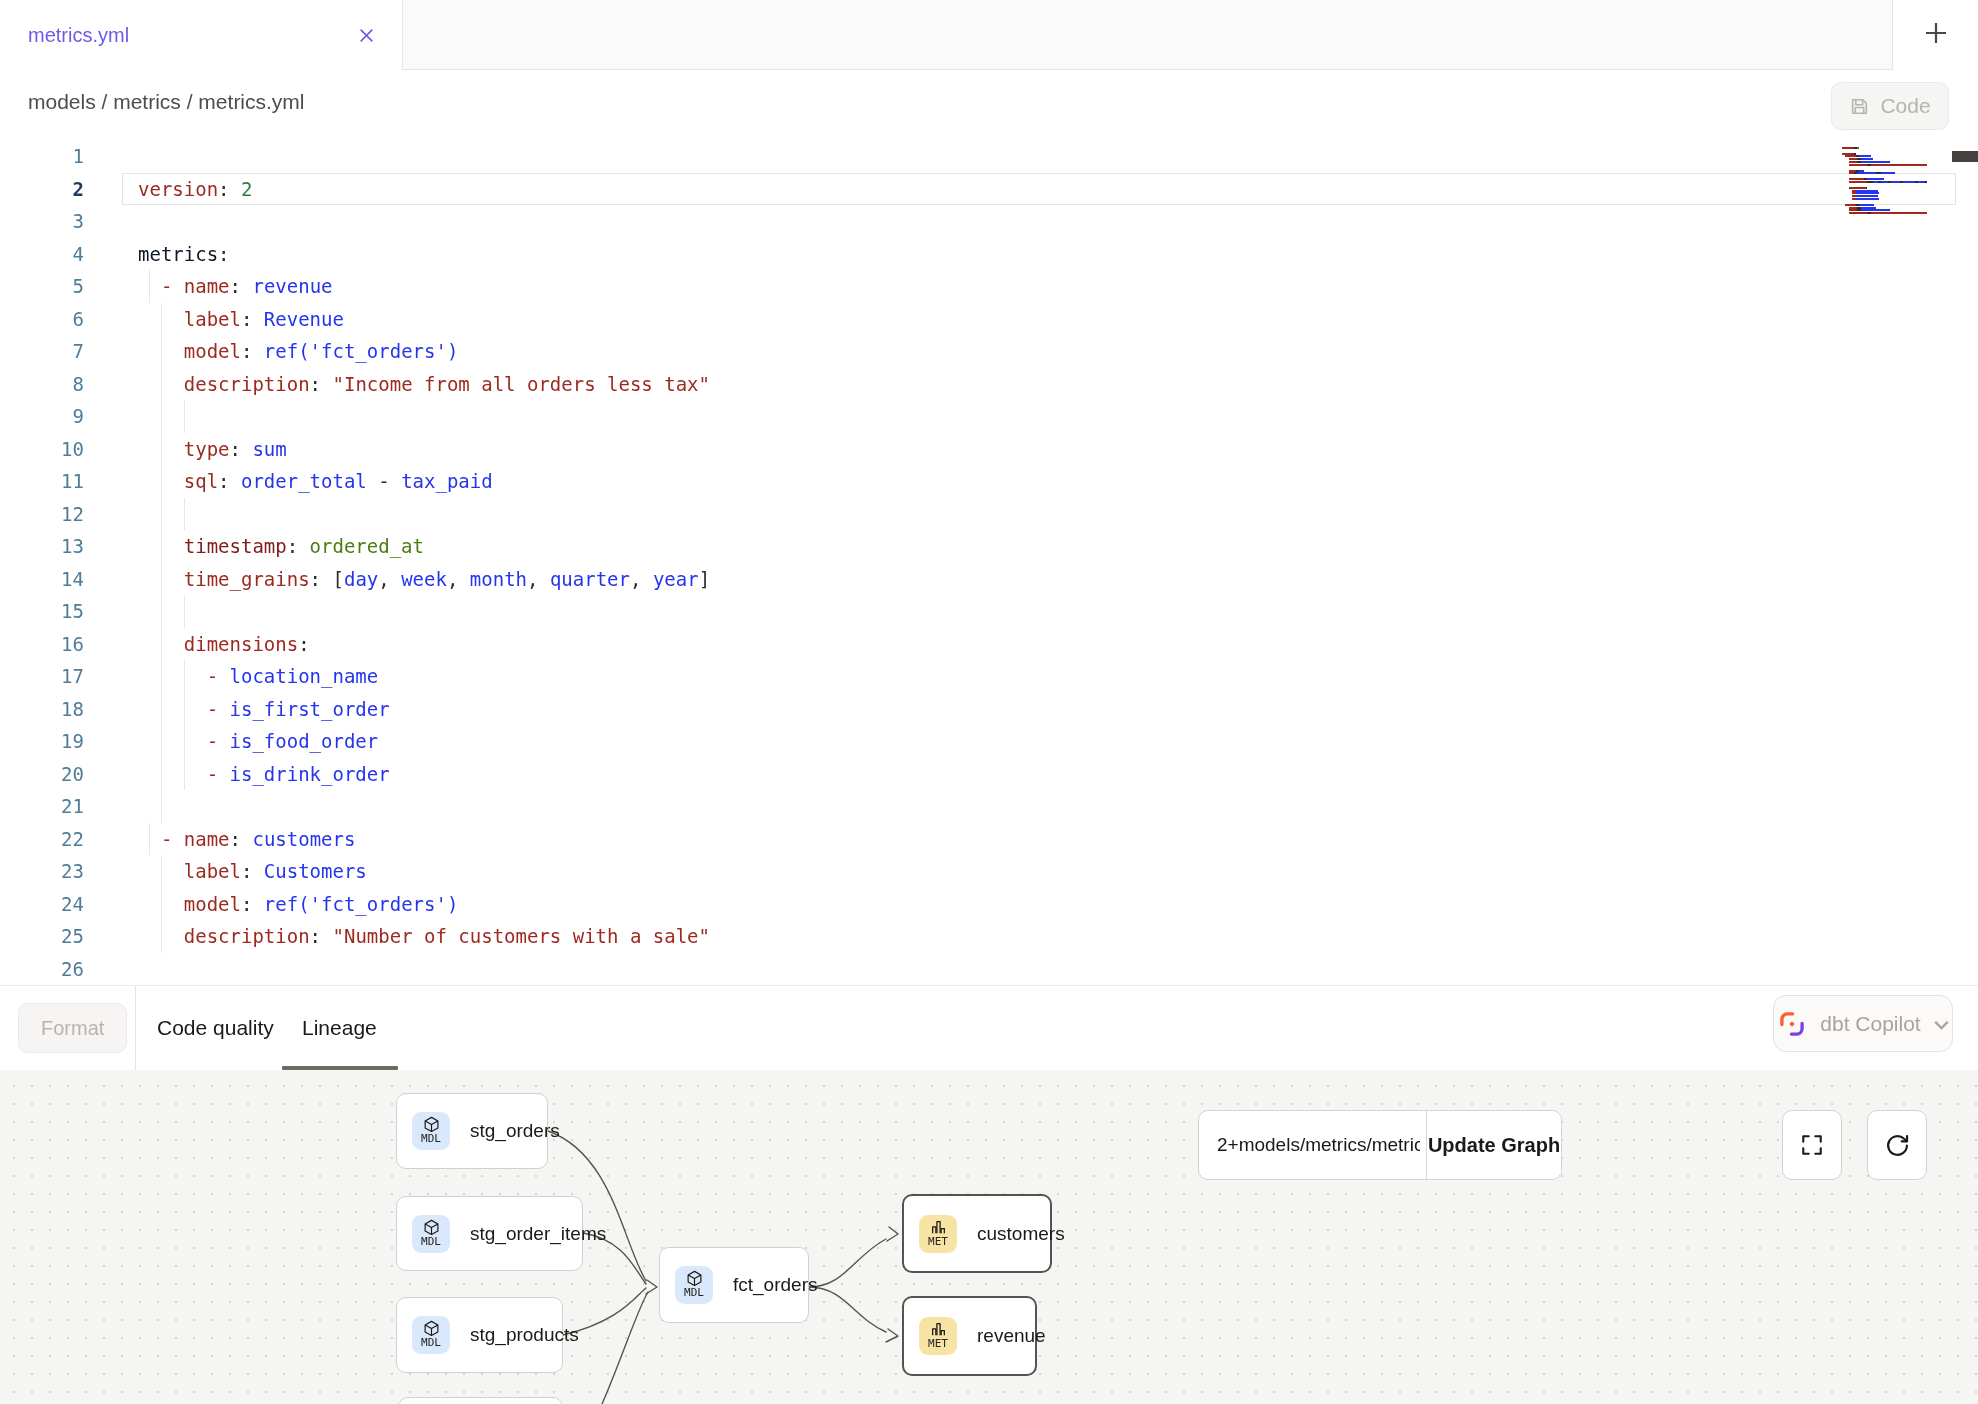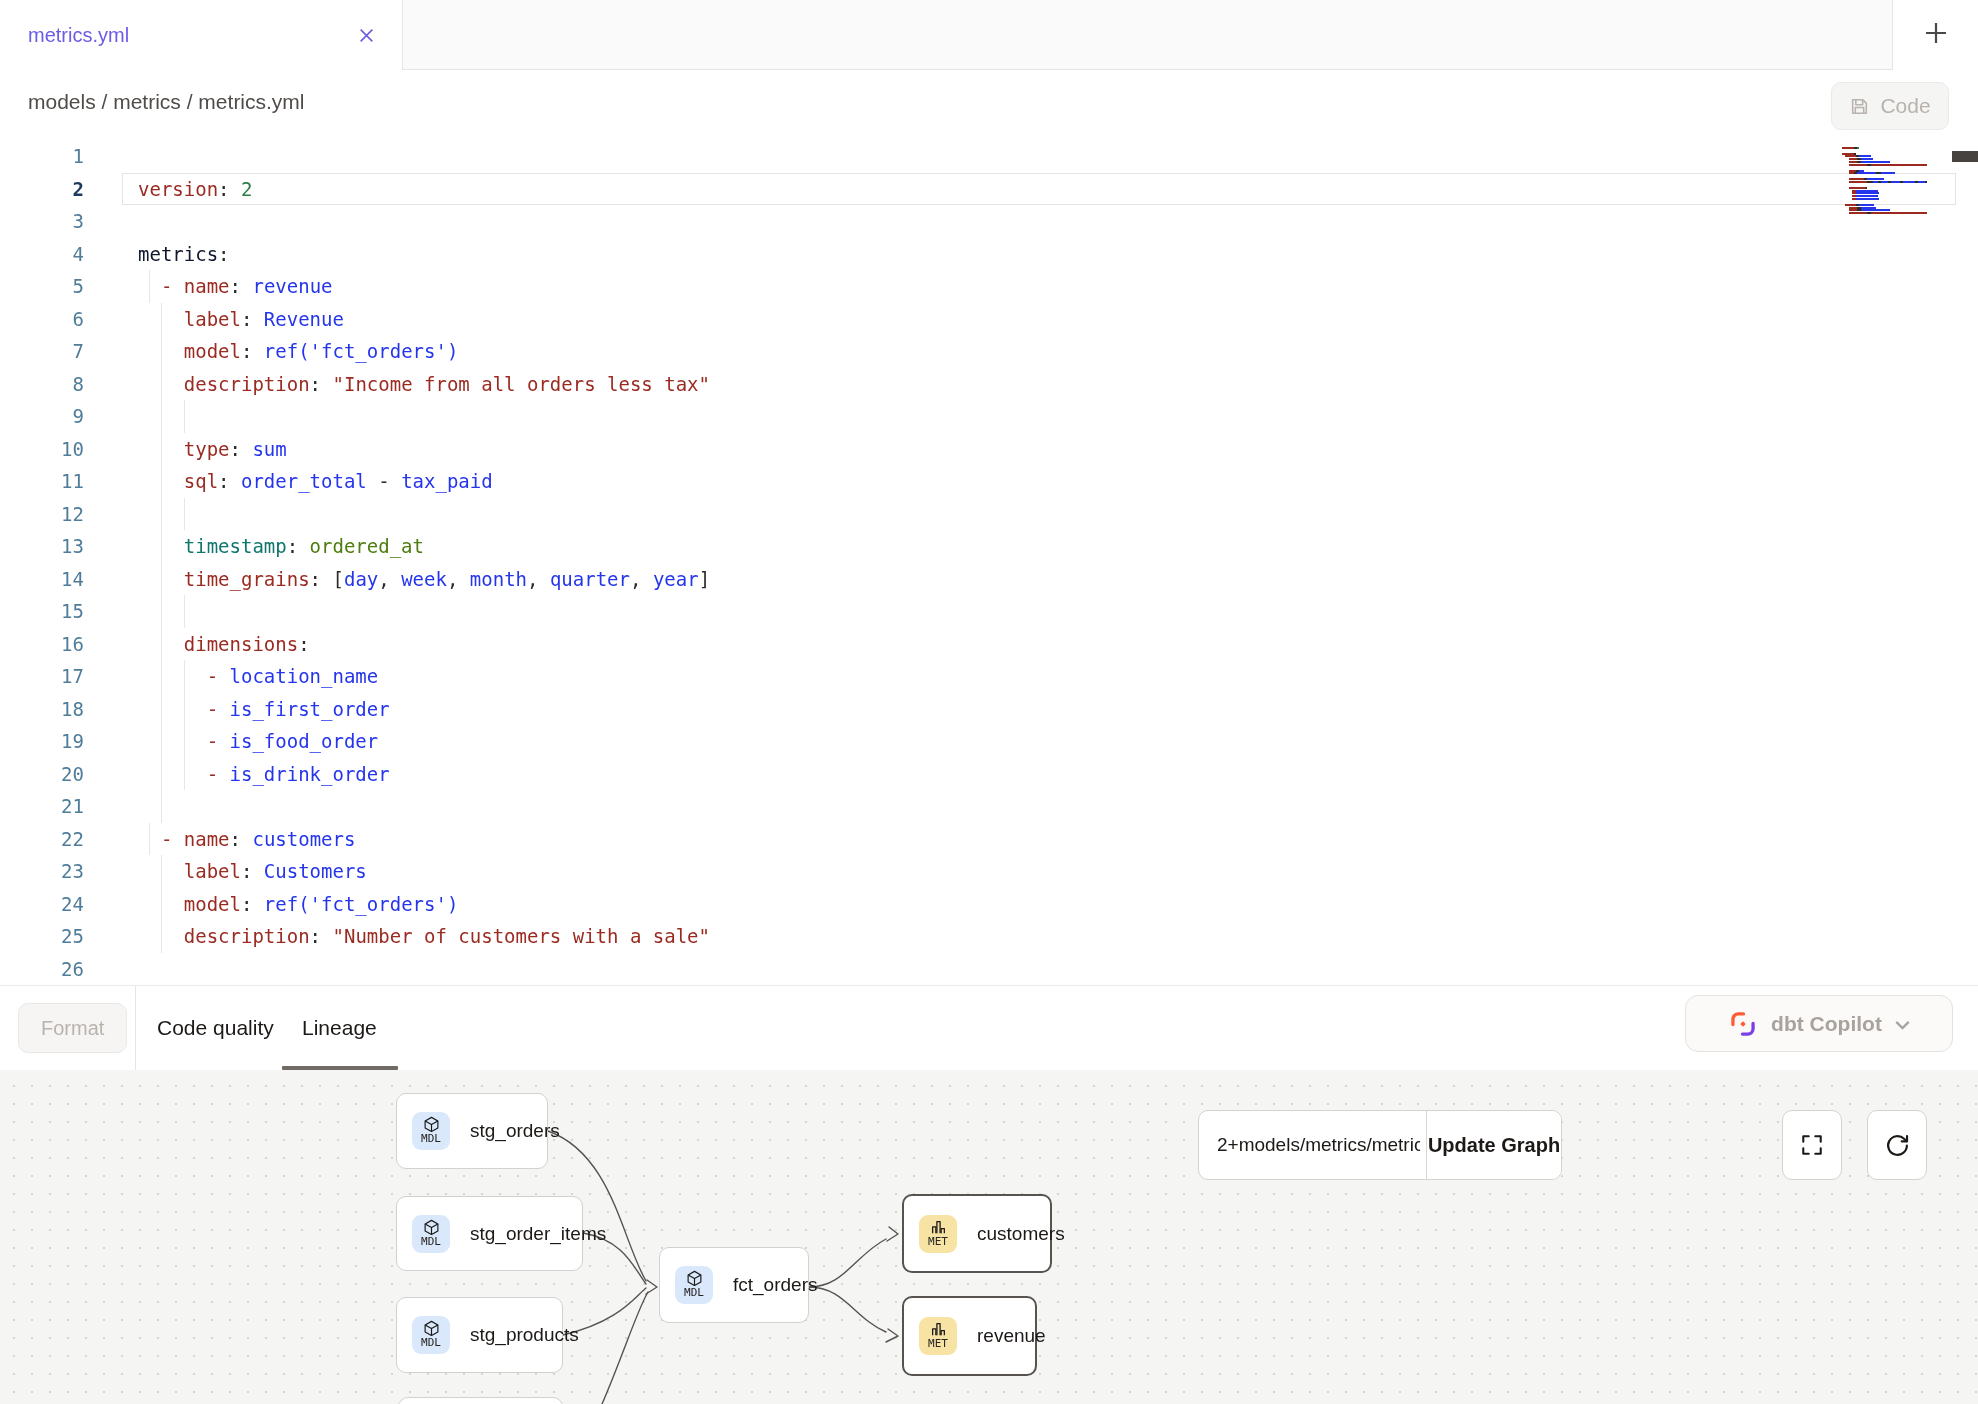--- a/index.html
+++ b/index.html
@@ -44,24 +44,24 @@
     border-top:1px solid #eceae8; }
   .format-btn { position:absolute; left:18px; top:17px; height:50px; padding:0 22px;
     background:#f6f5f4; border:1px solid #eae8e6; border-radius:10px;
     color:#b9b3ad; font-size:20px; font-family:inherit; }
   .toolbar-sep { position:absolute; left:135px; top:0; bottom:0; width:1px; background:#e7e5e4; }
   .tb-tab { position:absolute; top:0; height:84px; line-height:84px; font-size:21px; color:#1c1917; cursor:pointer; }
   .tb-tab.codequality { left:157px; }
   .tb-tab.lineage { left:302px; }
   .tb-tab.active::after { content:""; position:absolute; left:-20px; right:-21px; bottom:0; height:4px;
     background:#6f6a63; border-radius:1px; }
-  .copilot-btn { position:absolute; right:25px; top:9px; height:57px; width:268px;
+  .copilot-btn { position:absolute; right:25px; top:9px; height:57px; width:180px;
     background:#fbfaf9; border:1px solid #e4e1de; border-radius:13px;
     display:flex; align-items:center; justify-content:center; gap:13px;
-    color:#a9a39d; font-size:21px; font-weight:700; font-family:inherit; }
+    color:#a9a39d; font-size:21px; font-weight:400; font-family:inherit; }
   
   .canvas { position:absolute; left:0; top:1070px; width:1978px; height:334px; overflow:hidden;
     background-color:#f5f5f4;
     background-image:radial-gradient(#d8d5d1 1.3px, transparent 1.3px);
     background-size:18px 18px; background-position:5px 7px; }
   .edges { position:absolute; left:0; top:0; }
   .node { position:absolute; background:#fff; border:1px solid #d3d1ce; border-radius:10px;
     display:flex; align-items:center; padding-left:15px; gap:20px; cursor:pointer; }
   .node.emphasized { border:2px solid #57534e; }
   .badge { width:38px; height:38px; border-radius:9px; display:flex; flex-direction:column;
@@ -128,21 +128,21 @@
         <div class="code-row"><span class="gutter">3</span><span class="code-text"></span></div>
         <div class="code-row"><span class="gutter">4</span><span class="code-text"><span style="color: #0f172a; margin-top: 36px;">metrics</span><span style="color: rgb(43, 43, 40);">:</span></span></div>
         <div class="code-row"><div class="guide" style="left: 149.4px;"></div><span class="gutter">5</span><span class="code-text"><span>  </span><span style="color: rgb(155, 42, 33);">- </span><span style="color: rgb(155, 42, 33);">name</span><span style="color: rgb(43, 43, 40);">: </span><span style="color: rgb(37, 53, 236);">revenue</span></span></div>
         <div class="code-row"><div class="guide" style="left: 160.8px;"></div><span class="gutter">6</span><span class="code-text"><span>    </span><span style="color: rgb(155, 42, 33);">label</span><span style="color: rgb(43, 43, 40);">: </span><span style="color: rgb(37, 53, 236);">Revenue</span></span></div>
         <div class="code-row"><div class="guide" style="left: 160.8px;"></div><span class="gutter">7</span><span class="code-text"><span>    </span><span style="color: rgb(155, 42, 33);">model</span><span style="color: rgb(43, 43, 40);">: </span><span style="color: rgb(37, 53, 236);">ref('fct_orders')</span></span></div>
         <div class="code-row"><div class="guide" style="left: 160.8px;"></div><span class="gutter">8</span><span class="code-text"><span>    </span><span style="color: rgb(155, 42, 33);">description</span><span style="color: rgb(43, 43, 40);">: </span><span style="color: rgb(155, 42, 33);">"Income from all orders less tax"</span></span></div>
         <div class="code-row"><div class="guide" style="left: 160.8px;"></div><div class="guide" style="left: 183.6px;"></div><span class="gutter">9</span><span class="code-text"></span></div>
         <div class="code-row"><div class="guide" style="left: 160.8px;"></div><span class="gutter">10</span><span class="code-text"><span>    </span><span style="color: rgb(155, 42, 33);">type</span><span style="color: rgb(43, 43, 40);">: </span><span style="color: rgb(37, 53, 236);">sum</span></span></div>
         <div class="code-row"><div class="guide" style="left: 160.8px;"></div><span class="gutter">11</span><span class="code-text"><span>    </span><span style="color: rgb(155, 42, 33);">sql</span><span style="color: rgb(43, 43, 40);">: </span><span style="color: rgb(37, 53, 236);">order_total</span><span style="color: rgb(43, 43, 40);"> - </span><span style="color: rgb(37, 53, 236);">tax_paid</span></span></div>
         <div class="code-row"><div class="guide" style="left: 160.8px;"></div><div class="guide" style="left: 183.6px;"></div><span class="gutter">12</span><span class="code-text"></span></div>
-        <div class="code-row"><div class="guide" style="left: 160.8px;"></div><span class="gutter">13</span><span class="code-text"><span>    </span><span style="color: #0f766e; text-align: right;">timestamp</span><span style="color: rgb(43, 43, 40);">: </span><span style="color: #4d7c0f;">ordered_at</span></span></div>
+        <div class="code-row"><div class="guide" style="left: 160.8px;"></div><span class="gutter">13</span><span class="code-text"><span>    </span><span style="color: #7f1d1d; text-align: right;">timestamp</span><span style="color: rgb(43, 43, 40);">: </span><span style="color: #4d7c0f;">ordered_at</span></span></div>
         <div class="code-row"><div class="guide" style="left: 160.8px;"></div><span class="gutter">14</span><span class="code-text"><span>    </span><span style="color: rgb(155, 42, 33);">time_grains</span><span style="color: rgb(43, 43, 40);">: </span><span style="color: rgb(43, 43, 40);">[</span><span style="color: rgb(37, 53, 236);">day</span><span style="color: rgb(43, 43, 40);">, </span><span style="color: rgb(37, 53, 236);">week</span><span style="color: rgb(43, 43, 40);">, </span><span style="color: rgb(37, 53, 236);">month</span><span style="color: rgb(43, 43, 40);">, </span><span style="color: rgb(37, 53, 236);">quarter</span><span style="color: rgb(43, 43, 40);">, </span><span style="color: rgb(37, 53, 236);">year</span><span style="color: rgb(43, 43, 40);">]</span></span></div>
         <div class="code-row"><div class="guide" style="left: 160.8px;"></div><div class="guide" style="left: 183.6px;"></div><span class="gutter">15</span><span class="code-text"></span></div>
         <div class="code-row"><div class="guide" style="left: 160.8px;"></div><span class="gutter">16</span><span class="code-text"><span>    </span><span style="color: rgb(155, 42, 33);">dimensions</span><span style="color: rgb(43, 43, 40);">:</span></span></div>
         <div class="code-row"><div class="guide" style="left: 160.8px;"></div><div class="guide" style="left: 183.6px;"></div><span class="gutter">17</span><span class="code-text"><span>      </span><span style="color: rgb(155, 42, 33);">- </span><span style="color: rgb(37, 53, 236);">location_name</span></span></div>
         <div class="code-row"><div class="guide" style="left: 160.8px;"></div><div class="guide" style="left: 183.6px;"></div><span class="gutter">18</span><span class="code-text"><span>      </span><span style="color: rgb(155, 42, 33);">- </span><span style="color: rgb(37, 53, 236);">is_first_order</span></span></div>
         <div class="code-row"><div class="guide" style="left: 160.8px;"></div><div class="guide" style="left: 183.6px;"></div><span class="gutter">19</span><span class="code-text"><span>      </span><span style="color: rgb(155, 42, 33);">- </span><span style="color: rgb(37, 53, 236);">is_food_order</span></span></div>
         <div class="code-row"><div class="guide" style="left: 160.8px;"></div><div class="guide" style="left: 183.6px;"></div><span class="gutter">20</span><span class="code-text"><span>      </span><span style="color: rgb(155, 42, 33);">- </span><span style="color: rgb(37, 53, 236);">is_drink_order</span></span></div>
         <div class="code-row"><div class="guide" style="left: 160.8px;"></div><span class="gutter">21</span><span class="code-text"></span></div>
         <div class="code-row"><div class="guide" style="left: 149.4px;"></div><span class="gutter">22</span><span class="code-text"><span>  </span><span style="color: rgb(155, 42, 33);">- </span><span style="color: rgb(155, 42, 33);">name</span><span style="color: rgb(43, 43, 40);">: </span><span style="color: rgb(37, 53, 236);">customers</span></span></div>
         <div class="code-row"><div class="guide" style="left: 160.8px;"></div><span class="gutter">23</span><span class="code-text"><span>    </span><span style="color: rgb(155, 42, 33);">label</span><span style="color: rgb(43, 43, 40);">: </span><span style="color: rgb(37, 53, 236);">Customers</span></span></div>

